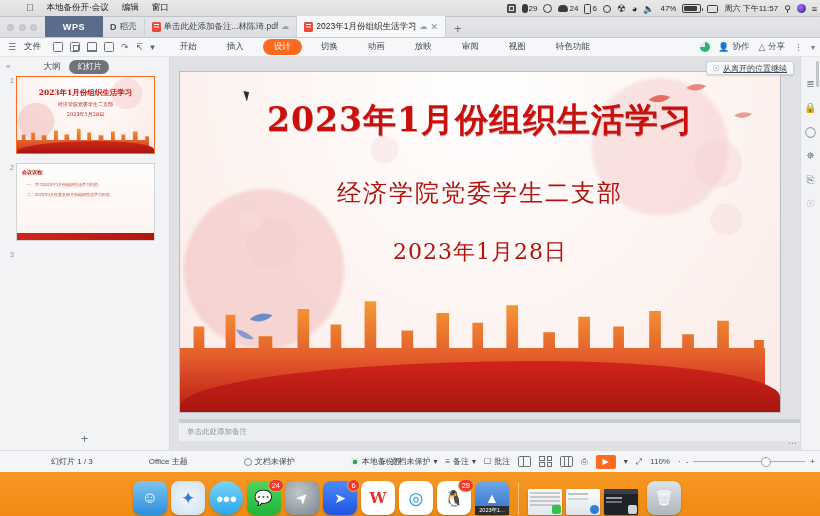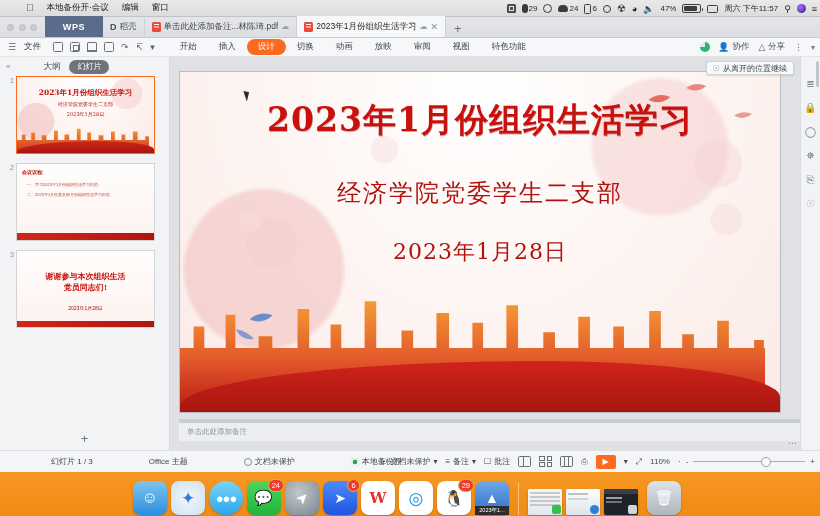--- a/index.html
+++ b/index.html
@@ -76,21 +76,21 @@
     position:absolute; top:38px; left:0; width:820px; height:19px;
     background:#f6f7f8; border-bottom:1px solid #e2e4e6;
     display:flex; align-items:center; font-size:8.5px; color:#3b3f45;
   }
   .ham { margin-left:8px; font-size:9px; color:#5a5f66; letter-spacing:0; }
   .ribbon .file { margin-left:8px; }
   .qa { display:flex; align-items:center; gap:7px; margin-left:12px; color:#5c6169; font-size:9px; }
   .qa .b { width:10px;height:10px;border:1.1px solid #70757c;border-radius:1.5px;position:relative;}
   .qa .b.i2::before{content:'';position:absolute;left:1.5px;top:1.5px;width:4px;height:4px;border:1px solid #70757c;}
   .qa .b.i3{border-radius:1.5px 1.5px 0 0; border-bottom-width:2px;}
-  .rtabs { display:flex; align-items:center; gap:0; margin-left:14px; }
+  .rtabs { display:flex; align-items:center; gap:8px; margin-left:14px; }
   .rtab { padding:0 11px; font-size:8.5px; color:#3b3f45; white-space:nowrap; }
   .rtab.active { background:#fb6a1e; color:#fff; border-radius:9px; padding:2px 11px; }
   .ribbon-right { position:absolute; right:5px; display:flex; align-items:center; gap:9px; font-size:8.5px; color:#4a4f56; }
   .cowork { display:flex;align-items:center;gap:2.5px; }
   .dot-green { width:10px;height:10px;border-radius:50%;
      background:conic-gradient(#2bb673 0 75%, #d6f0e2 0); }
   .ic-person { font-size:9px; color:#5a5f66; }
   .ic-share { font-size:9px; color:#5a5f66; }
   .ic-dots { font-size:9px; color:#777c83; letter-spacing:-1px;}
   .ic-chev { font-size:8px; color:#777c83; }
@@ -149,21 +149,21 @@
   }
   .cursor { position:absolute; left:65px; top:18px; width:0;height:0;
     border-left:5px solid #2a2a2a; border-bottom:8px solid transparent; border-top:3px solid transparent;
     transform:rotate(-18deg); }
   .resume-pill {
     position:absolute; right:6px; top:4px; height:14px; display:flex; align-items:center; gap:3px;
     background:#f7f8f9; border:1px solid #ced1d5; border-radius:2px; padding:0 6px;
     font-size:8px; color:#3e4banything; color:#3e434a; box-shadow:0 1px 2px rgba(0,0,0,.12);
   }
   .resume-pill .ic { font-size:8px; color:#8a8f96; }
-  .resume-pill .lbl { }
+  .resume-pill .lbl { text-decoration:underline; }
   .notesbar {
     position:absolute; left:9px; right:0; top:362px; height:22px; background:#eceef0;
   }
   .notesbar .grip { height:4px; background:#c9ccd0; width:100%; }
   .notes-ph { font-size:7.5px; color:#8d9298; padding:4px 0 0 8px; }
   .area-dots { position:absolute; right:4px; bottom:2px; font-size:9px; color:#8f949a; letter-spacing:-1px; }
 
   
   .rightbar {
     position:absolute; top:57px; right:0; width:20px; bottom:66px;
@@ -366,29 +366,20 @@
           <div class="artbg" style="background:linear-gradient(180deg,#fffdfc,#fdf3f0);"></div>
           <div style="position:absolute;left:5px;top:5px;font-size:5px;color:#b2120e;font-weight:bold;">会议议程:</div>
           <div style="position:absolute;left:10px;top:17px;right:5px;font-size:4px;color:#c4403a;line-height:1.9;">一、学习2023年1月份组织生活学习内容;</div>
           <div style="position:absolute;left:10px;top:27px;right:5px;font-size:4px;color:#c4403a;line-height:1.9;">二、2023年1月份党支部月份组织生活学习内容。</div>
           <div style="position:absolute;left:0;right:0;bottom:0;height:7px;background:linear-gradient(90deg,#d2261b,#b0160f);"></div>
         </div>
       </div>
 
       <div class="thumbrow">
         <span class="thumbnum">3</span>
-        <div class="thumb">
-          <div class="artbg" style="background:linear-gradient(180deg,#fffdfc,#fdf2ef);"></div>
-          <div style="position:absolute;top:20px;left:0;right:0;text-align:center;font-family:'DejaVu Serif',serif;font-weight:bold;font-size:8px;color:#c8100c;line-height:1.35;">
-            <span>谢谢参与本次组织生活</span><br>
-            <span>党员同志们!</span>
-          </div>
-          <div style="position:absolute;top:54px;left:0;right:0;text-align:center;font-size:5px;color:#b2120e;">2023年1月28日</div>
-          <div style="position:absolute;left:0;right:0;bottom:0;height:6px;background:linear-gradient(90deg,#d2261b,#b0160f);"></div>
-        </div>
       </div>
     </div>
 
     <div class="lp-add">+</div>
   </div>
 
   <div class="editarea">
     <div class="slideframe">
       <div class="artbg"></div>
 

